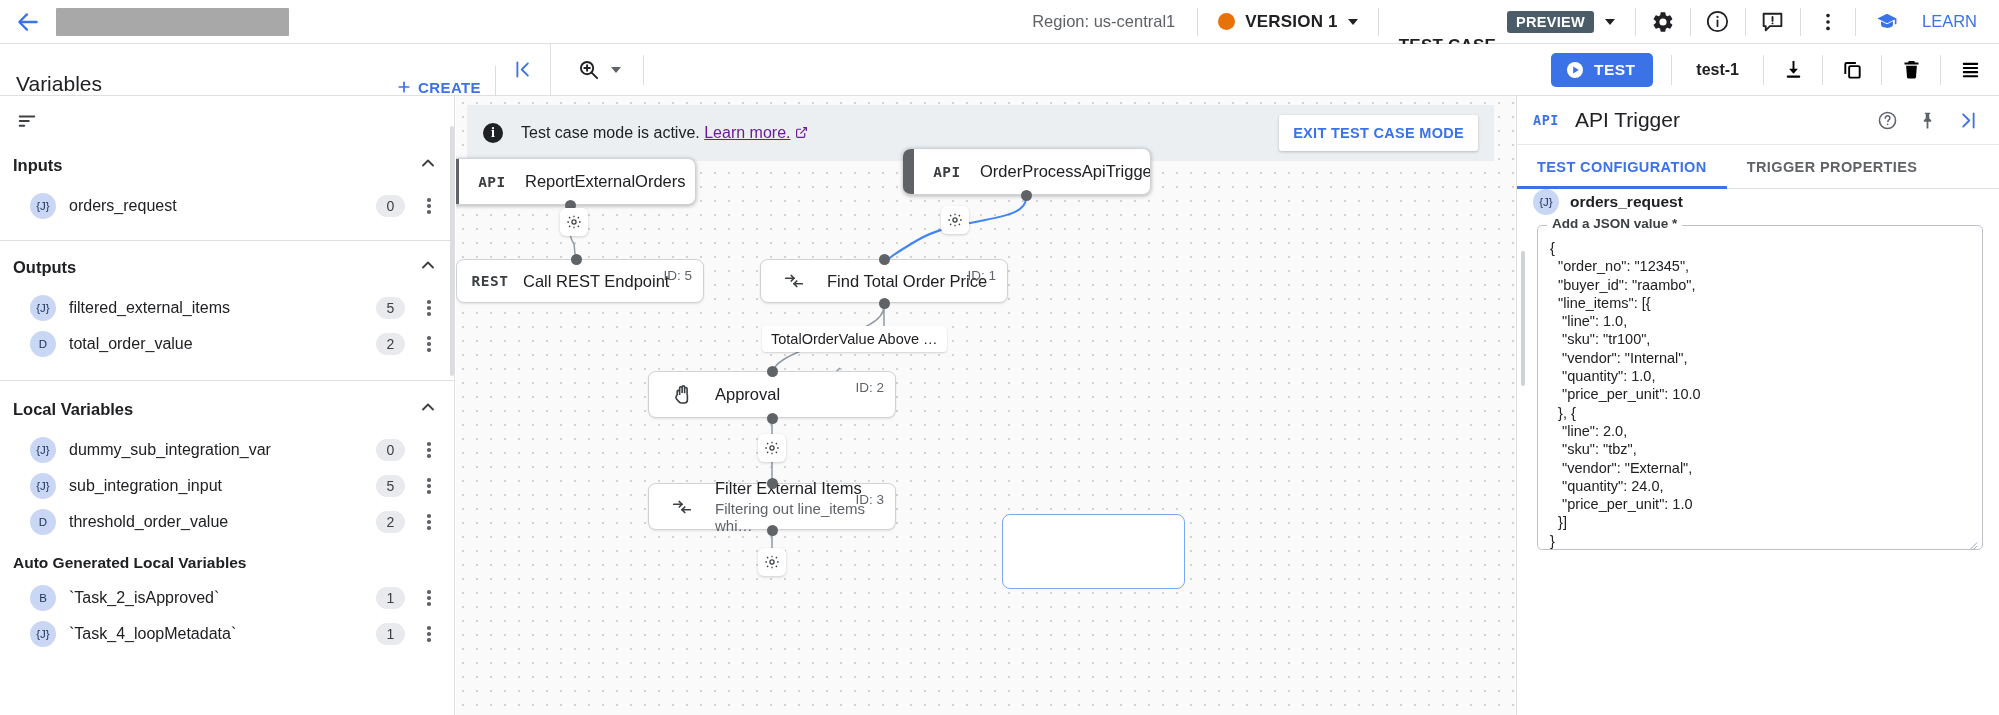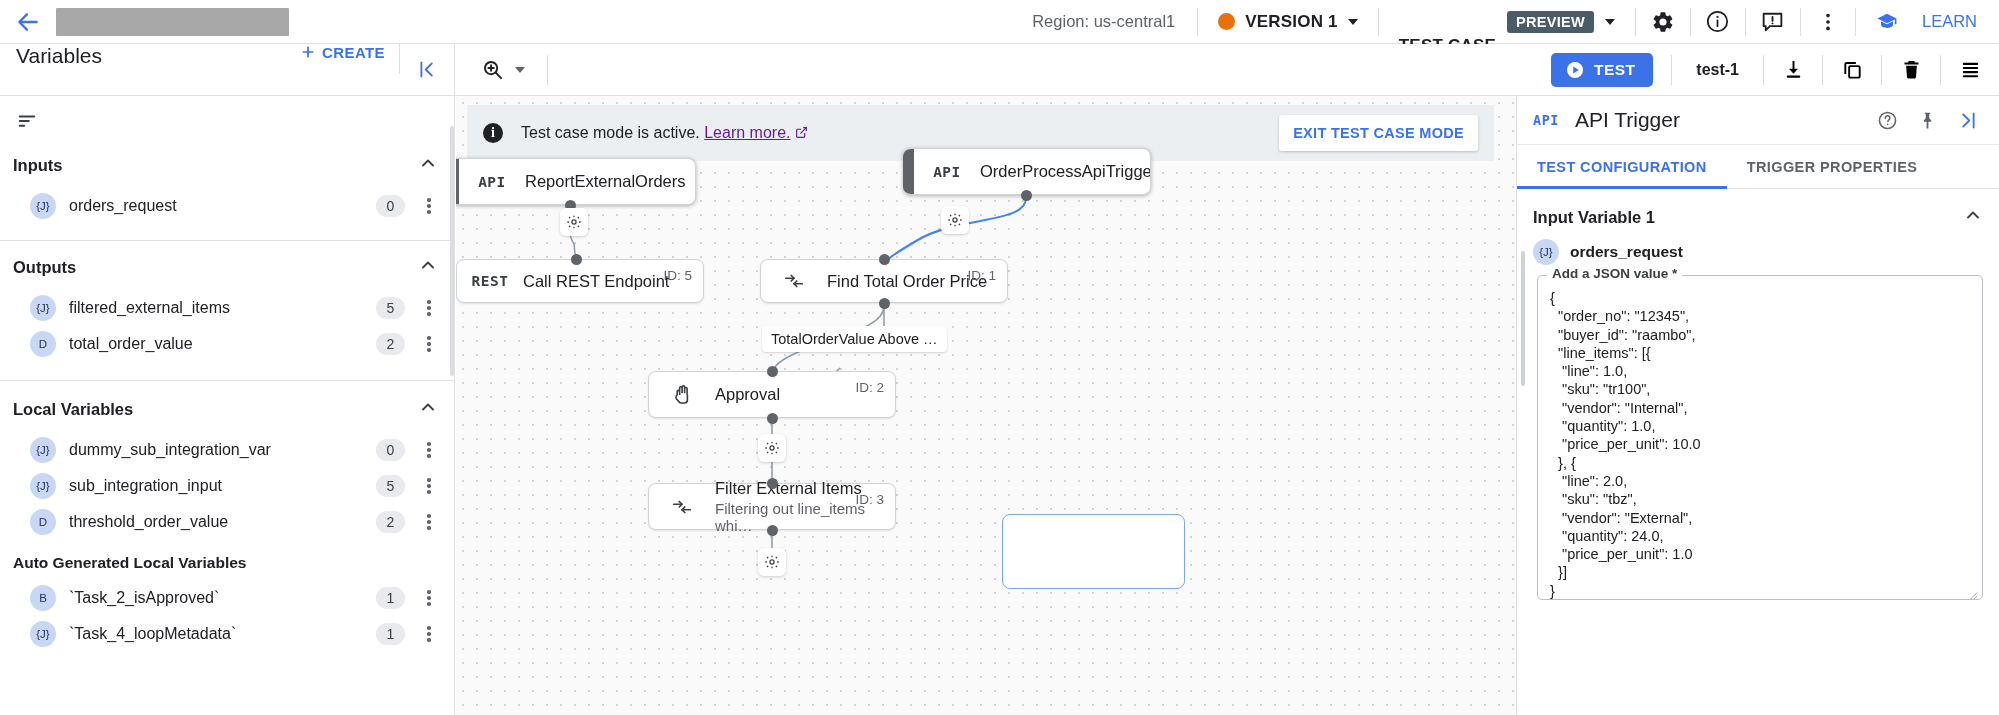--- a/index.html
+++ b/index.html
@@ -52,21 +52,21 @@
     display: flex; align-items: center; gap: 24px; padding: 0 22px 0 20px;
     color: #3b72e8; font-size: 16.5px; cursor: pointer; white-space: nowrap;
   }
 
   
   .secondbar {
     position: absolute; top: 44px; left: 0; width: 1999px; height: 52px;
     background: #fff; border-bottom: 1px solid #e0e0e0; display: flex; align-items: center;
   }
   .vars-title { font-size: 21px; color: #202124; padding-left: 16px; }
-  .sb-left { width: 455px; display: flex; align-items: flex-start; height: 52px; border-right: 1px solid #e0e0e0; }
+  .sb-left { width: 551px; display: flex; align-items: flex-end; height: 52px; border-right: 1px solid #e0e0e0; }
   .create-btn {
     display: flex; align-items: center; gap: 6px; color: #3b72e8; font-size: 15px;
     font-weight: bold; letter-spacing: .4px; cursor: pointer; margin-left: auto; padding-right: 14px;
   }
   .sb-div { width: 1px; height: 30px; background: #dadce0; }
   .collapse-btn { width: 54px; height: 52px; display: flex; align-items: center; justify-content: center; color: #3b72e8; cursor: pointer; font-size: 19px; }
   .zoom-tool { display: flex; align-items: center; gap: 11px; padding: 0 22px 0 26px; cursor: pointer; }
   .sb-right { margin-left: auto; display: flex; align-items: center; height: 52px; }
   .test-btn {
     background: #3b72e8; color: #fff; border-radius: 5px; height: 34px;
@@ -653,28 +653,20 @@
             <line x1="19" y1="4" x2="19" y2="20"></line>
           </svg>
       </span>
     </div>
 
     <div class="rp-tabs">
       <div class="rp-tab active">TEST CONFIGURATION</div>
       <div class="rp-tab">TRIGGER PROPERTIES</div>
     </div>
 
-    <div class="rp-sect">
-      <span class="rp-sect-title">Input Variable 1</span>
-      <span class="chev">
-        <svg width="20" height="20" viewBox="0 0 24 24" fill="none" stroke="currentColor" stroke-width="2.2" stroke-linecap="round" stroke-linejoin="round">
-            <polyline points="6 15 12 9 18 15"></polyline>
-          </svg>
-      </span>
-    </div>
 
     <div class="rp-var">
       <span class="type-badge">{J}</span>
       <span class="rp-var-name">orders_request</span>
     </div>
 
     <div class="json-wrap">
       <span class="json-legend">Add a JSON value *</span>
       <div class="json-box">
         <div class="json-text">{

